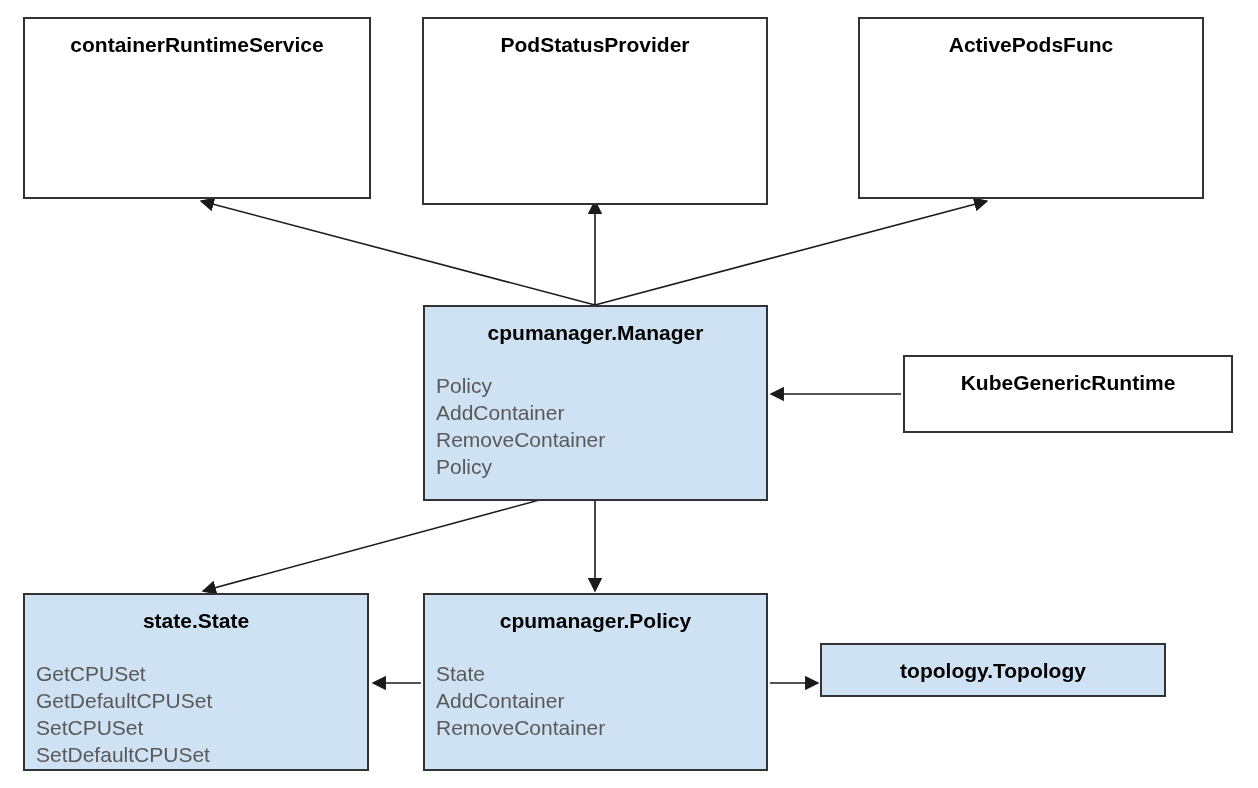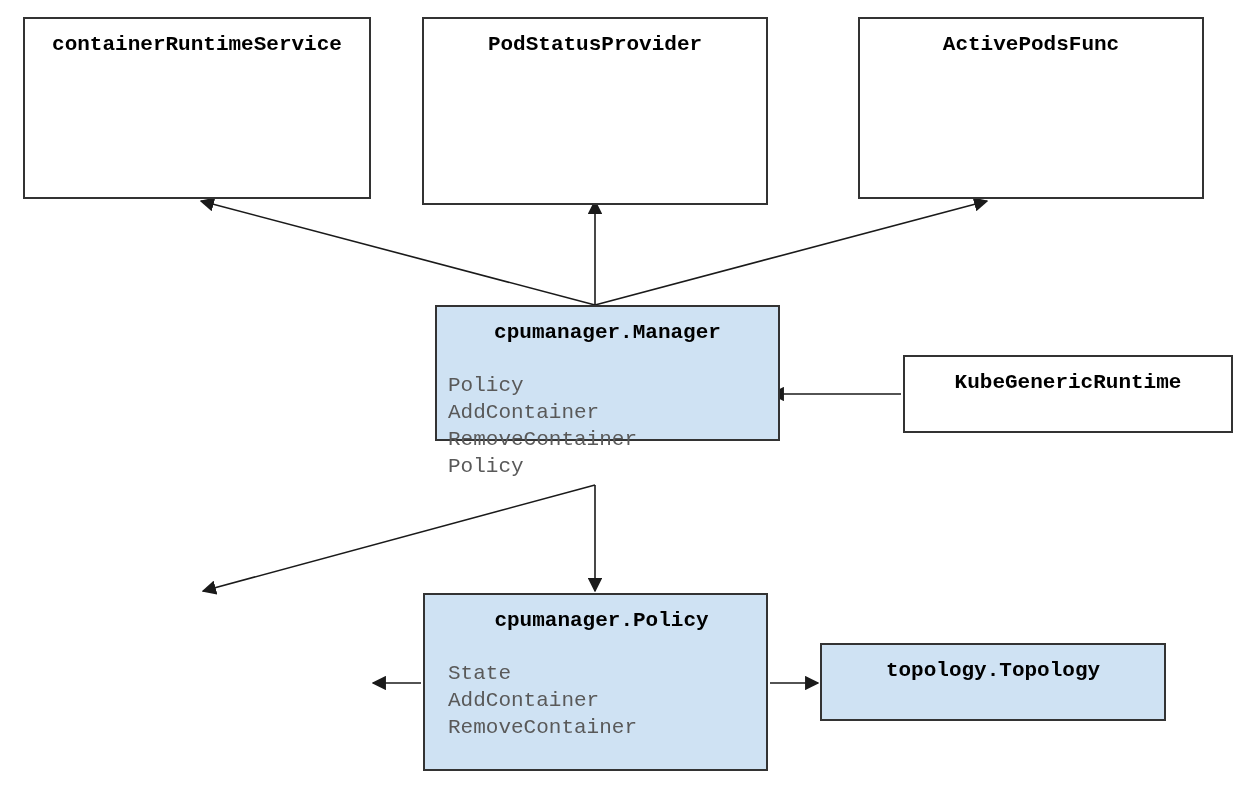--- a/index.html
+++ b/index.html
@@ -11,21 +11,21 @@
     --method-color: #595959;
     --arrow: #1a1a1a;
   }
   * { margin: 0; padding: 0; box-sizing: border-box; }
   html, body { width: 1258px; height: 788px; background: var(--bg); overflow: hidden; }
   .canvas {
     position: relative;
     width: 1258px;
     height: 788px;
     background: var(--bg);
-    font-family: Liberation Mono, monospace;
+    font-family: Liberation Sans, sans-serif;
   }
   .box {
     position: absolute;
     border: 2px solid var(--border);
     background: var(--white-fill);
   }
   .box.blue { background: var(--blue); }
   .box .title {
     margin-top: 14px;
     font-size: 21px;
@@ -78,41 +78,50 @@
   </div>
 
   <div class="box" style="left:422px; top:17px; width:346px; height:188px;">
     <div class="title">PodStatusProvider</div>
   </div>
 
   <div class="box" style="left:820px; top:17px; width:346px; height:182px;margin-left:38px;">
     <div class="title">ActivePodsFunc</div>
   </div>
 
-  <div class="box blue" style="left:423px; top:305px; width:345px; height:136px;margin-left:12px;">
+  <div class="box blue" style="left:423px; top:305px; width:345px; height:196px;">
     <div class="title">cpumanager.Manager</div>
     <div class="methods">
       <div class="method">Policy</div>
       <div class="method">AddContainer</div>
       <div class="method">RemoveContainer</div>
       <div class="method">Policy</div>
     </div>
   </div>
 
   <div class="box" style="left:903px; top:355px; width:330px; height:78px;">
     <div class="title">KubeGenericRuntime</div>
   </div>
 
+  <div class="box blue" style="left:23px; top:593px; width:346px; height:178px;">
+    <div class="title">state.State</div>
+    <div class="methods">
+      <div class="method">GetCPUSet</div>
+      <div class="method">GetDefaultCPUSet</div>
+      <div class="method">SetCPUSet</div>
+      <div class="method">SetDefaultCPUSet</div>
+    </div>
+  </div>
 
-  <div class="box blue" style="left:423px; top:593px; width:345px; height:178px;padding-left:12px;">
+  <div class="box blue" style="left:423px; top:593px; width:345px; height:178px;">
     <div class="title">cpumanager.Policy</div>
     <div class="methods">
       <div class="method">State</div>
       <div class="method">AddContainer</div>
       <div class="method">RemoveContainer</div>
     </div>
   </div>
 
-  <div class="box blue" style="left:820px; top:643px; width:346px; height:78px;">
+  <div class="box blue" style="left:820px; top:643px; width:346px; height:54px;">
     <div class="title">topology.Topology</div>
   </div>
 
 </div>
 
 </body></html>

